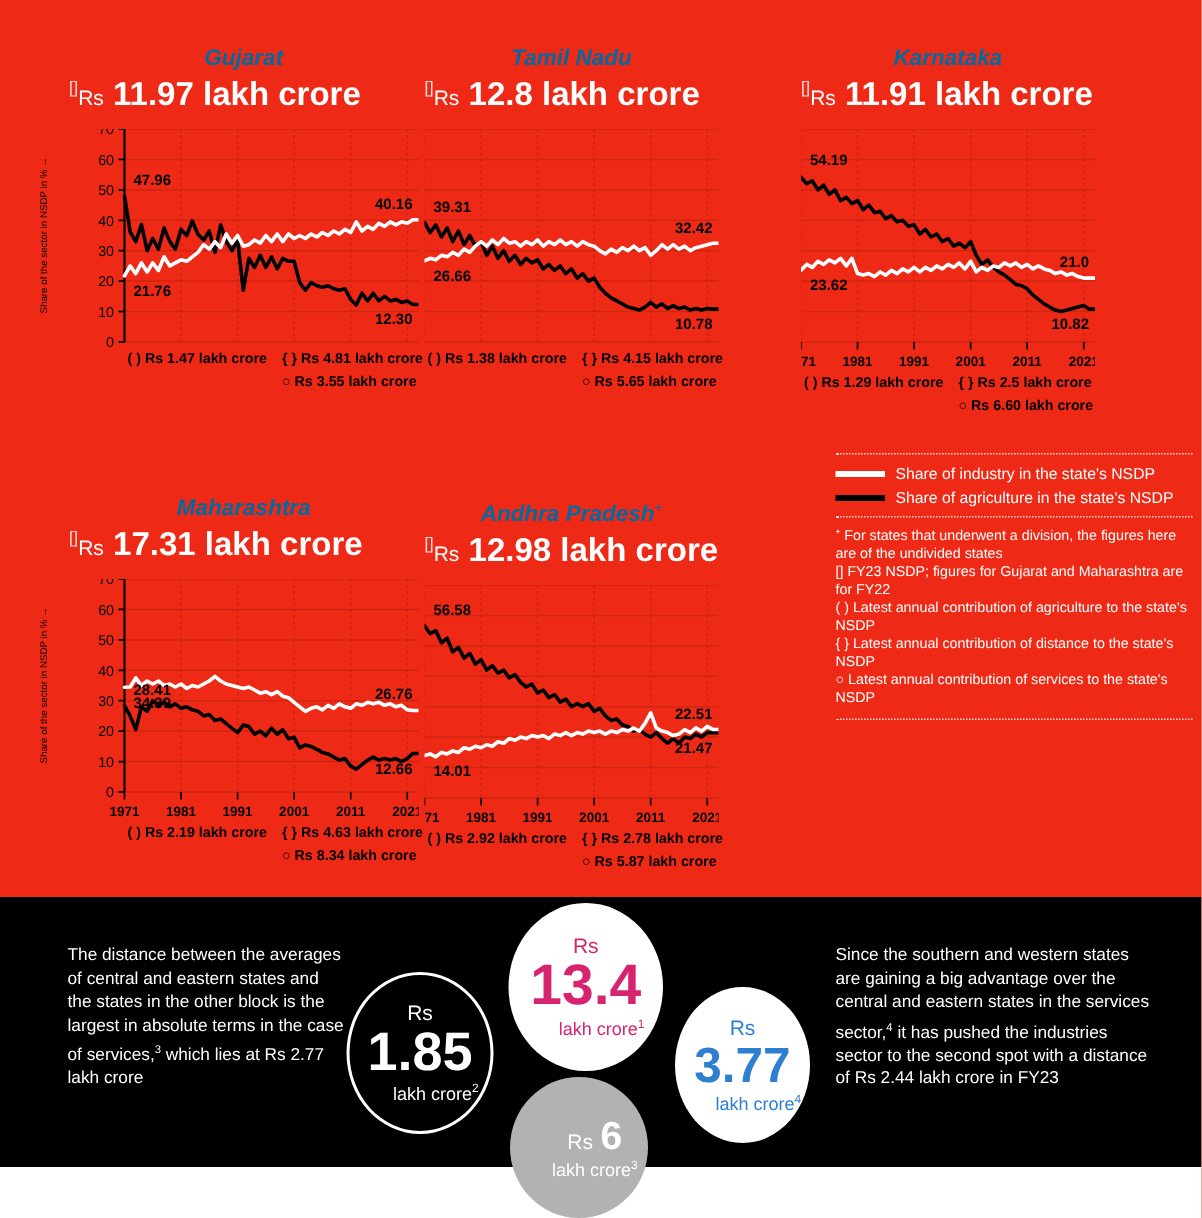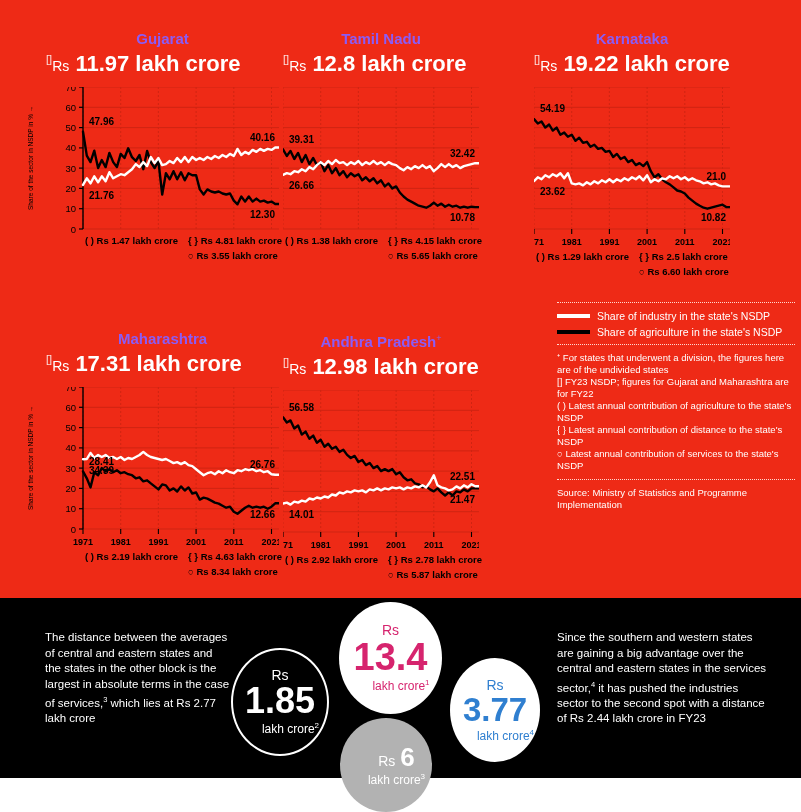--- a/index.html
+++ b/index.html
@@ -19,22 +19,22 @@
     background:#000000;
   }
   .whitestrip{
     position:absolute;left:0;top:778px;width:801px;height:34px;
     background:#ffffff;
   }
 
   
   .chart-block{position:absolute;}
   .chart-title{
-    text-align:center;color:#8b5cf6;font-size:15px;font-weight:700;
-    letter-spacing:0px;line-height:17px;
+    text-align:center;color:#0369a1;font-size:15px;font-weight:700;
+    letter-spacing:0px;line-height:17px;font-style:italic;
   }
   .chart-title .sup{font-size:9px;vertical-align:super;font-weight:400;}
   .chart-headline{
     text-align:left;color:#ffffff;font-size:22px;font-weight:700;
     line-height:25px;white-space:nowrap;
   }
   .chart-headline .mk{font-size:11px;font-weight:400;opacity:.85;vertical-align:super;}
   .chart-headline .rs{font-size:14px;font-weight:400;}
 
   .plot{position:relative;}
@@ -142,21 +142,21 @@
           <line x1="0" y1="60.9" x2="196" y2="60.9" stroke="#cf2412" stroke-width="1"></line>
           <line x1="0" y1="40.6" x2="196" y2="40.6" stroke="#cf2412" stroke-width="1"></line>
           <line x1="0" y1="20.3" x2="196" y2="20.3" stroke="#cf2412" stroke-width="1"></line>
           <line x1="0" y1="0.0" x2="196" y2="0.0" stroke="#cf2412" stroke-width="1"></line>
           <polyline points="0.0,62.3 3.8,69.0 7.5,63.9 11.3,72.0 15.1,65.9 18.8,75.1 22.6,68.0 26.4,77.1 30.2,71.0 33.9,78.1 37.7,75.1 41.5,84.2 45.2,78.1 49.0,86.2 52.8,81.1 56.5,88.2 60.3,84.2 64.1,90.3 67.8,86.2 71.6,89.3 75.4,87.2 79.2,93.3 82.9,90.3 86.7,94.3 90.5,91.3 94.2,96.4 98.0,93.3 101.8,99.4 105.5,96.4 109.3,101.4 113.1,99.4 116.8,105.5 120.6,109.5 124.4,112.6 128.2,114.6 131.9,116.6 135.7,118.7 139.5,119.7 143.2,120.7 147.0,118.7 150.8,115.6 154.5,118.7 158.3,116.6 162.1,119.7 165.8,117.7 169.6,119.7 173.4,118.7 177.2,120.7 180.9,119.7 184.7,120.7 188.5,119.7 192.2,120.1 196.0,120.1" fill="none" stroke="#000000" stroke-width="2.4" stroke-linejoin="round" stroke-linecap="round"></polyline>
           <polyline points="0.0,87.9 3.8,86.2 7.5,87.2 11.3,84.2 15.1,85.2 18.8,82.2 22.6,84.2 26.4,80.1 30.2,82.2 33.9,78.1 37.7,75.1 41.5,78.1 45.2,74.0 49.0,77.1 52.8,73.0 56.5,76.1 60.3,75.1 64.1,78.1 67.8,75.1 71.6,77.1 75.4,74.0 79.2,78.1 82.9,75.1 86.7,77.1 90.5,74.0 94.2,77.1 98.0,75.1 101.8,78.1 105.5,75.1 109.3,77.1 113.1,78.1 116.8,81.1 120.6,83.2 124.4,80.1 128.2,82.2 131.9,79.1 135.7,81.1 139.5,78.1 143.2,81.1 147.0,79.1 150.8,84.2 154.5,81.1 158.3,77.1 162.1,80.1 165.8,77.1 169.6,80.1 173.4,78.1 177.2,81.1 180.9,79.1 184.7,78.1 188.5,77.1 192.2,76.2 196.0,76.2" fill="none" stroke="#ffffff" stroke-width="2.4" stroke-linejoin="round" stroke-linecap="round"></polyline>
         </svg><div class="endlabel" style="left: 6px; top: 46.2569px;">39.31</div><div class="endlabel" style="left: 6px; top: 92.9183px;">26.66</div><div class="endlabel" style="left: auto; top: 125.132px; right: 4px;">10.78</div><div class="endlabel" style="left: auto; top: 60.2337px; right: 4px;">32.42</div><div class="footnote" style="left: 2px; top: 148px;">( ) Rs 1.38 lakh crore</div><div class="footnote" style="left: 105px; top: 148px;">{ } Rs 4.15 lakh crore</div><div class="footnote" style="left: 105px; top: 163px;">○ Rs 5.65 lakh crore</div></div>
     </div>
     <div class="chart-block" style="left: 534px; top: 30px; width: 196px;">
       <div class="chart-title"><span>Karnataka</span></div>
-      <div class="chart-headline"><span class="mk">[]</span><span class="rs">Rs</span> <span>19.22</span> <span>lakh crore</span></div>
+      <div class="chart-headline"><span class="mk">[]</span><span class="rs">Rs</span> <span>11.91</span> <span>lakh crore</span></div>
       <div class="plot" style="width: 196px; height: 188px; margin-top: 8px;"><svg width="196" height="188" viewBox="0 0 196 188">
           <line x1="0.0" y1="0" x2="0.0" y2="142" stroke="#cf2412" stroke-width="1" stroke-dasharray="2,2"></line>
           <line x1="37.7" y1="0" x2="37.7" y2="142" stroke="#cf2412" stroke-width="1" stroke-dasharray="2,2"></line>
           <line x1="75.4" y1="0" x2="75.4" y2="142" stroke="#cf2412" stroke-width="1" stroke-dasharray="2,2"></line>
           <line x1="113.1" y1="0" x2="113.1" y2="142" stroke="#cf2412" stroke-width="1" stroke-dasharray="2,2"></line>
           <line x1="150.8" y1="0" x2="150.8" y2="142" stroke="#cf2412" stroke-width="1" stroke-dasharray="2,2"></line>
           <line x1="188.5" y1="0" x2="188.5" y2="142" stroke="#cf2412" stroke-width="1" stroke-dasharray="2,2"></line>
           <line x1="0" y1="142.0" x2="196" y2="142.0" stroke="#cf2412" stroke-width="1"></line>
           <line x1="0" y1="121.7" x2="196" y2="121.7" stroke="#cf2412" stroke-width="1"></line>
           <line x1="0" y1="101.4" x2="196" y2="101.4" stroke="#cf2412" stroke-width="1"></line>
@@ -286,21 +286,20 @@
   <div id="notes-root">
       <div class="note-line">⁺ For states that underwent a division, the figures here are of the undivided states</div>
       <div class="note-line">[] FY23 NSDP; figures for Gujarat and Maharashtra are for FY22</div>
       <div class="note-line">( ) Latest annual contribution of agriculture to the state's NSDP</div>
       <div class="note-line">{ } Latest annual contribution of distance to the state's NSDP</div>
       <div class="note-line">○ Latest annual contribution of services to the state's NSDP</div>
     </div>
 
   <div class="dotrule" style="margin-top:7px;"></div>
 
-  <div class="source">Source: Ministry of Statistics and Programme Implementation</div>
 </div>
 
 <div class="bottom-text" style="left:45px;top:630px;width:185px;">
   <span>The distance between the averages of central and eastern states and the states in the other block is the largest in absolute terms in the case of services,</span><sup>3</sup><span> which lies at Rs 2.77 lakh crore</span>
 </div>
 
 <div class="bottom-text" style="left:557px;top:630px;width:215px;">
   <span>Since the southern and western states are gaining a big advantage over the central and eastern states in the services sector,</span><sup>4</sup><span> it has pushed the industries sector to the second spot with a distance of Rs 2.44 lakh crore in FY23</span>
 </div>
 

